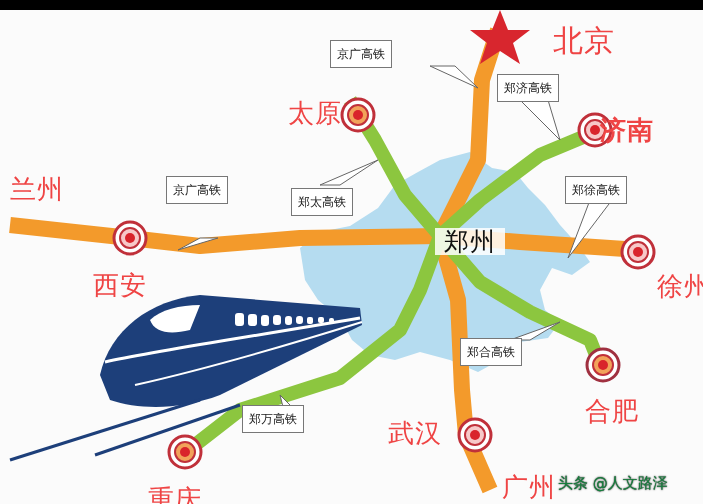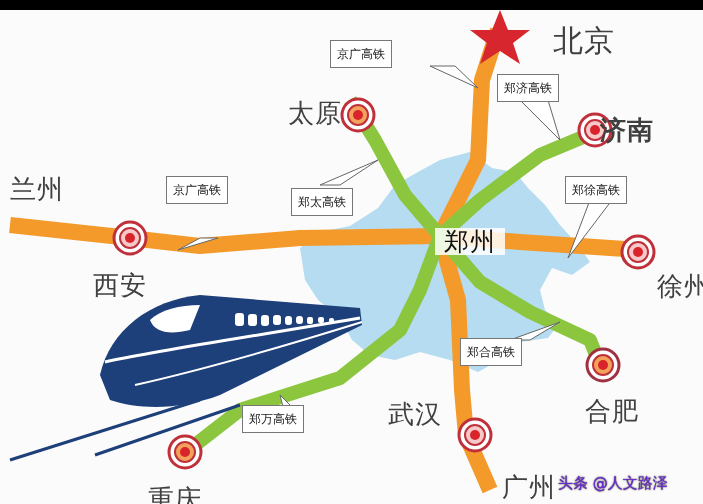--- a/index.html
+++ b/index.html
@@ -1,23 +1,23 @@
 <!DOCTYPE html>
 <html><head>
 <meta charset="utf-8">
 <style>
   html, body { margin: 0; padding: 0; }
   body { width: 703px; height: 504px; overflow: hidden; background: #fbfbfb; position: relative; font-family: "DejaVu Sans", sans-serif; }
   .topbar { position: absolute; left: 0; top: 0; width: 703px; height: 10px; background: #000; }
   svg.map { position: absolute; left: 0; top: 0; }
-  .city { position: absolute; font-size: 26px; color: #404040; line-height: 1; white-space: nowrap; letter-spacing: 1px; }
+  .city { position: absolute; font-size: 26px; color: #ef4444; line-height: 1; white-space: nowrap; letter-spacing: 1px; }
   .city.big { font-size: 30px; }
   .callout { position: absolute; background: #fff; border: 1px solid #777; font-size: 12px; color: #222; padding: 3px 6px; line-height: 20px; white-space: nowrap; }
   .hub { position: absolute; font-size: 25px; color: #111; background: rgba(255,255,255,0.85); line-height: 1; padding: 1px 9px; letter-spacing: 1px; }
-  .watermark { position: absolute; font-size: 15px; color: #6d28d9; text-shadow: 0 0 2px #555, 0 0 1px #333; white-space: nowrap; }
+  .watermark { position: absolute; font-size: 15px; color: #15803d; text-shadow: 0 0 2px #555, 0 0 1px #333; white-space: nowrap; }
 </style>
 </head>
 <body>
 
 <div class="topbar"></div>
 
 <svg class="map" width="703" height="504" viewBox="0 0 703 504">
 
   <path d="M300,248 L320,232 L350,226 L378,208 L395,185 L418,172 L440,160 L470,152 L492,168 L515,172 L528,188 L545,205 L560,225 L578,245 L590,262 L572,275 L552,268 L540,290 L545,310 L560,322 L548,338 L520,342 L500,360 L478,372 L450,360 L420,352 L395,360 L370,355 L352,340 L340,318 L318,300 L305,280 Z" fill="#b5dcf0"></path>
 
@@ -106,21 +106,21 @@
   </g>
 </svg>
 
 <div class="city big" style="left:553px;top:26px;">北京</div>
 <div class="city" style="left:268px;top:100px;margin-left:20px;">太原</div>
 <div class="city" style="left:600px;top:117px;font-weight:bold;">济南</div>
 <div class="city" style="left:10px;top:176px;">兰州</div>
 <div class="city" style="left:93px;top:272px;">西安</div>
 <div class="city" style="left:657px;top:273px;">徐州</div>
 <div class="city" style="left:585px;top:398px;">合肥</div>
-<div class="city" style="left:388px;top:401px;">武汉</div>
+<div class="city" style="left:388px;top:420px;">武汉</div>
 <div class="city" style="left:502px;top:474px;">广州</div>
 <div class="city" style="left:148px;top:486px;">重庆</div>
 
 <div class="hub" style="left:435px;top:228px;">郑州</div>
 
 <div class="callout" style="left:330px;top:40px;">京广高铁</div>
 <div class="callout" style="left:497px;top:74px;">郑济高铁</div>
 <div class="callout" style="left:291px;top:188px;">郑太高铁</div>
 <div class="callout" style="left:166px;top:176px;">京广高铁</div>
 <div class="callout" style="left:565px;top:176px;">郑徐高铁</div>

